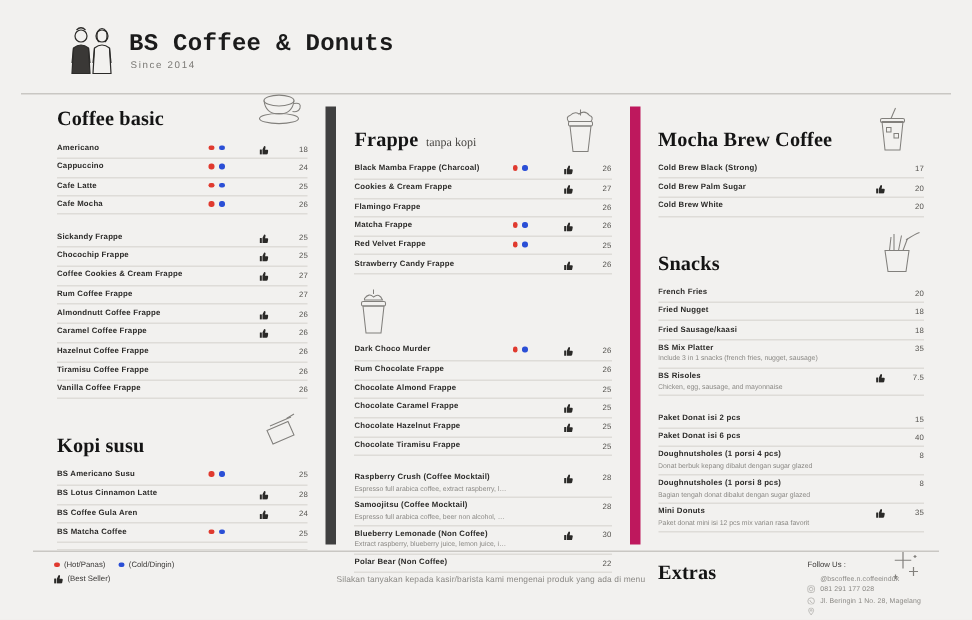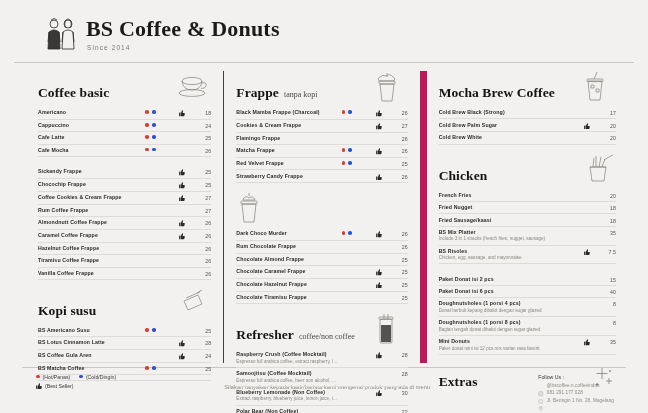--- a/index.html
+++ b/index.html
@@ -21,22 +21,22 @@
   .header {
     display: flex;
     align-items: center;
     gap: 8px;
     padding: 4px 22px 10px 30px;
     border-bottom: 1px solid #c9c7c3;
   }
   .logo-figures { width: 34px; height: 36px; flex: 0 0 auto; }
   .brand-block { display: flex; flex-direction: column; justify-content: center; }
   .brand-title {
-    font-family: Liberation Serif, serif;
-    font-size: 22px;
+    font-family: Liberation Mono, monospace;
+    font-size: 16px;
     font-weight: bold;
     color: #1b1b1b;
     letter-spacing: .2px;
     line-height: 1.1;
   }
   .brand-sub {
     font-size: 6.5px;
     color: #7a7874;
     letter-spacing: 1.1px;
     margin-top: 2px;
@@ -47,21 +47,21 @@
     flex: 1 1 auto;
     display: flex;
     padding: 8px 8px 0 8px;
     min-height: 0;
   }
   .col {
     display: flex;
     flex-direction: column;
     padding: 0 12px;
   }
-  .col-1 { width: 33.5%; border-right: 1px solid #404040; padding-left: 16px; }
+  .col-1 { width: 33.5%; border-right: 7px solid #404040; padding-left: 16px; justify-content: center; }
   .col-2 { width: 33.5%; border-right: 7px solid #be185d; }
   .col-3 { width: 33%; padding-right: 10px; }
 
   .section { margin-bottom: 9px; position: relative; }
   .section-head {
     display: flex;
     align-items: flex-end;
     justify-content: space-between;
     margin-bottom: 6px;
     min-height: 26px;
@@ -648,36 +648,20 @@
                 <div class="item-name">Chocolate Tiramisu Frappe</div>
               </div>
               <div class="item-marks"></div>
               <div class="item-star"></div>
               <div class="item-price">25</div>
             </div>
           </div>
       </div>
 
       <div class="section">
-        <div class="section-head">
-          <div class="section-title-wrap">
-            <span class="section-title">Refresher</span>
-            <span class="section-sub">coffee/non coffee</span>
-          </div>
-          <span class="section-icon">
-            <svg viewBox="0 0 24 32" width="24" height="32">
-              <g fill="none" stroke="#6f6d69" stroke-width="0.7">
-                <rect x="6" y="6" width="12" height="24" rx="1"></rect>
-                <rect x="7" y="12" width="10" height="17" fill="#3a3836" stroke="none"></rect>
-                <path d="M10 6 v-5 M14 6 v-5"></path>
-                <rect x="5" y="4" width="14" height="2.4" rx="1"></rect>
-              </g>
-            </svg>
-          </span>
-        </div>
         <div id="list-refresher">
             <div class="item">
               <div class="item-main">
                 <div class="item-name">Raspberry Crush (Coffee Mocktail)</div>
                 <div class="item-desc">Espresso full arabica coffee, extract raspberry, lemon, tonic</div>
               </div>
               <div class="item-marks"></div>
               <div class="item-star">
                 <svg class="thumb" viewBox="0 0 8 9">
                   <g fill="#2b2a28">
@@ -775,21 +759,21 @@
               <div class="item-marks"></div>
               <div class="item-star"></div>
               <div class="item-price">20</div>
             </div>
           </div>
       </div>
 
       <div class="section">
         <div class="section-head">
           <div class="section-title-wrap">
-            <span class="section-title">Chicken</span>
+            <span class="section-title">Snacks</span>
           </div>
           <span class="section-icon">
             <svg viewBox="0 0 32 30" width="32" height="30">
               <g fill="none" stroke="#6f6d69" stroke-width="0.7">
                 <path d="M8 13 l2 14 h12 l2 -14z"></path>
                 <path d="M8 13 h16"></path>
                 <path d="M11 13 l1 -9 M14 13 l0 -11 M17 13 l2 -10 M20 13 l3 -8"></path>
                 <path d="M22 6 q6 -4 9 -5"></path>
               </g>
             </svg>

